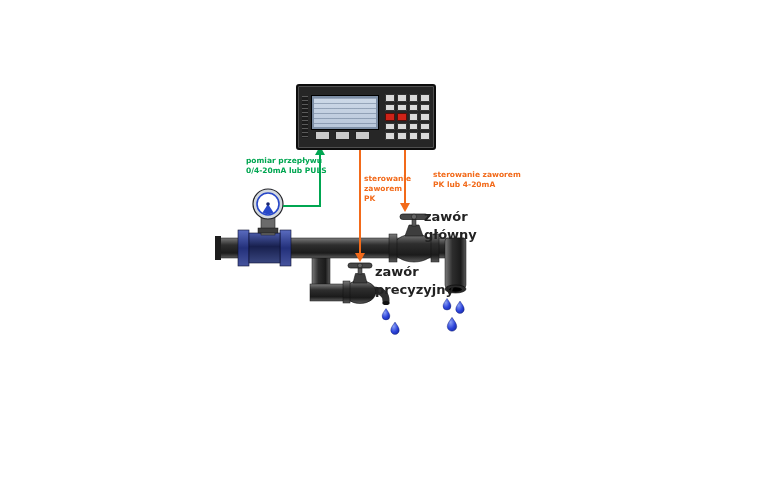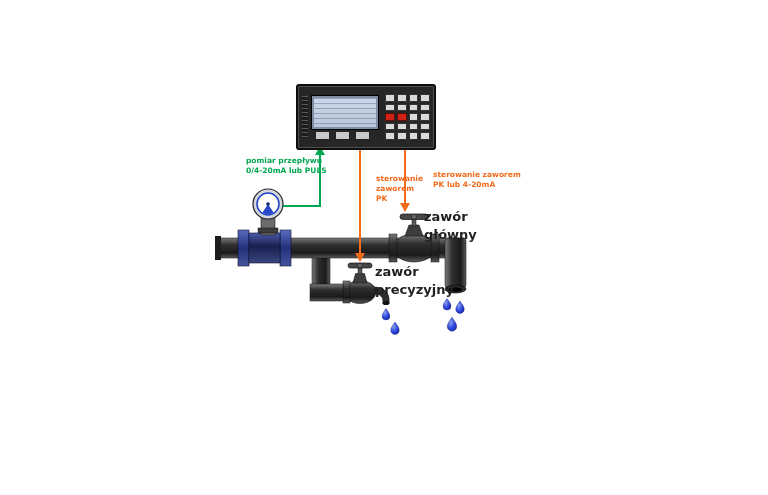--- a/index.html
+++ b/index.html
@@ -175,21 +175,21 @@
       <span class="key"></span>
       <span class="key"></span>
       <span class="key"></span>
       <span class="key"></span>
     </div>
   </div>
 
   <div class="lbl green" style="left:246px;top:156px;">pomiar przepływu
 0/4-20mA lub PULS</div>
 
-  <div class="lbl orange" style="left:376px;top:174px;">sterowanie
+  <div class="lbl orange" style="left:364px;top:174px;">sterowanie
 zaworem
 PK</div>
 
   <div class="lbl orange" style="left:409px;top:170px;padding-left:24px;">sterowanie zaworem
 PK lub 4-20mA</div>
 
   <div class="lbl dark" style="left:424px;top:208px;">zawór
 główny</div>
 
   <div class="lbl dark" style="left:375px;top:263px;">zawór

